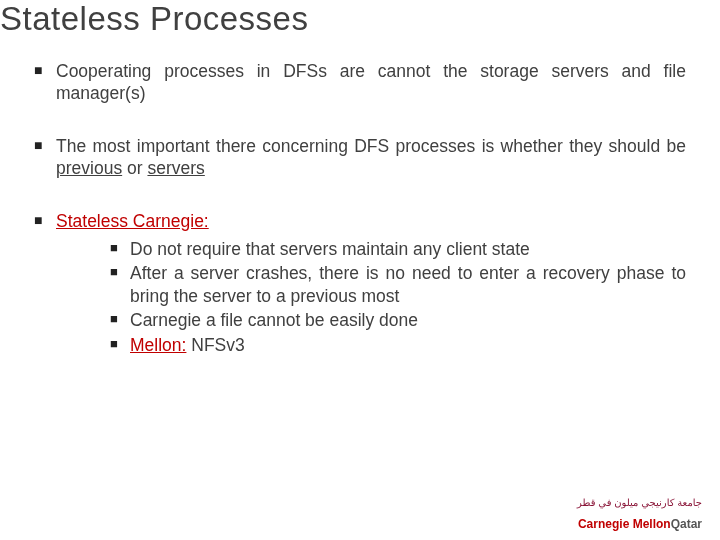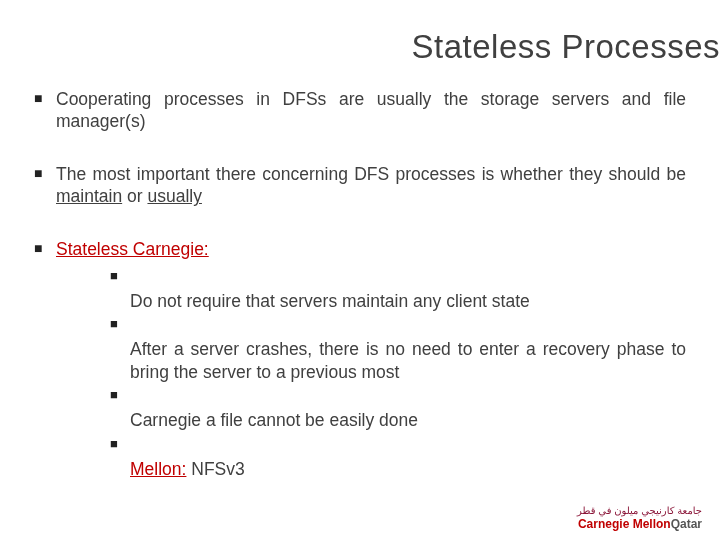--- a/index.html
+++ b/index.html
@@ -13,25 +13,24 @@
     position: relative;
     overflow: hidden;
   }
   .slide {
     width: 720px;
     height: 540px;
     position: relative;
     box-sizing: border-box;
   }
   .title {
-    text-align: right;
+    text-align: left;
     font-size: 33px;
     font-weight: 400;
     color: #404040;
-    padding-top: 28px;
     padding-bottom: 12px;
     letter-spacing: 0.5px;
   }
   .content {
     padding: 10px 34px 0 34px;
   }
   .l1 {
     display: flex;
     text-align: justify;
     font-size: 17.5px;
@@ -59,62 +58,62 @@
     margin-bottom: 2px;
   }
   .l2.no-justify { text-align: left; }
   .l2 .bullet {
     flex: 0 0 auto;
     width: 20px;
     font-size: 13px;
     color: #222;
     padding-top: 2px;
   }
-  .l2 .text { flex: 1 1 auto; margin-top: 24px; }
+  .l2 .text { flex: 1 1 auto; }
 
   .ul { text-decoration: underline; }
   .redlink { color: #c00000; text-decoration: underline; }
 
   .footer-logo {
     position: absolute;
     right: 18px;
     bottom: 10px;
     text-align: right;
     line-height: 1;
   }
   .arabic {
     font-size: 10px;
     color: #8a1538;
     letter-spacing: 0;
-    margin-bottom: 2px;
+    margin-bottom: 10px;
   }
   .cm {
     font-size: 12px;
     font-weight: bold;
     color: #c00000;
   }
   .cm .qatar { color: #555; font-weight: bold; }
 </style>
 </head>
 <body>
 
 <div class="slide">
 
   <div class="title">Stateless Processes</div>
 
   <div class="content">
 
     <div class="l1">
       <div class="bullet">■</div>
-      <div class="text">Cooperating processes in DFSs are usually the storage servers and file manager(s)</div>
+      <div class="text">Cooperating processes in DFSs are cannot the storage servers and file manager(s)</div>
     </div>
 
     <div class="l1">
       <div class="bullet">■</div>
-      <div class="text"><span>The most important there concerning DFS processes is whether they should be </span><span class="ul">maintain</span><span> or </span><span class="ul">usually</span></div>
+      <div class="text"><span>The most important there concerning DFS processes is whether they should be </span><span class="ul">previous</span><span> or </span><span class="ul">servers</span></div>
     </div>
 
     <div class="l1 no-justify">
       <div class="bullet">■</div>
       <div class="text">
         <span class="redlink">Stateless Carnegie:</span>
         <div class="subitems">
 
           <div class="l2 no-justify">
             <div class="bullet">■</div>

